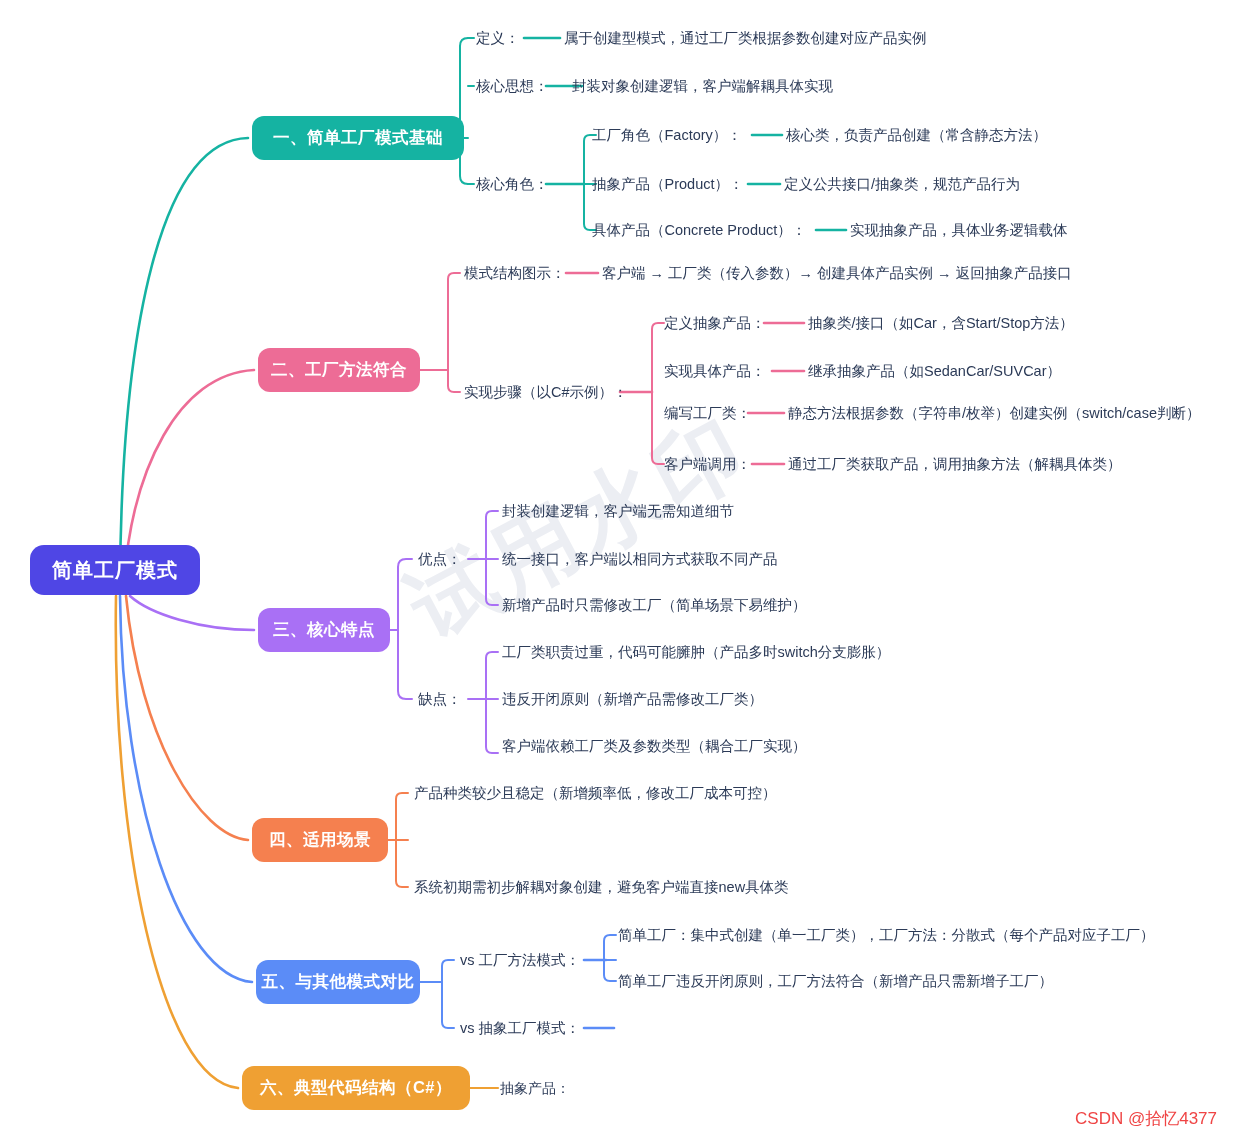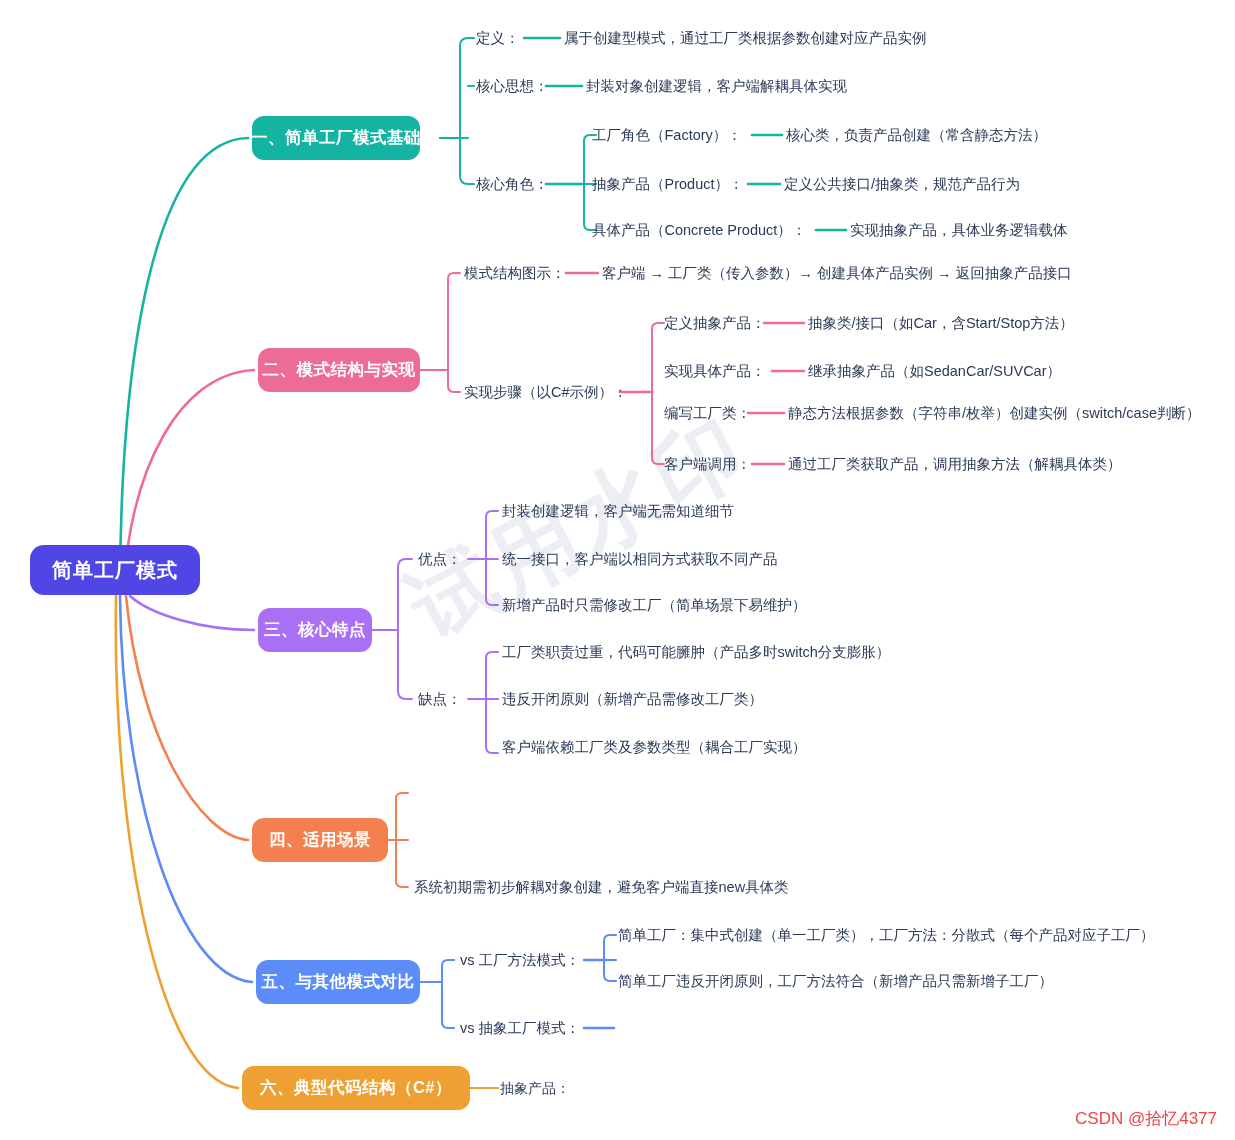--- a/index.html
+++ b/index.html
@@ -101,71 +101,72 @@
       <path d="M 420 982 L 442 982" stroke="#5b8cf7" stroke-width="2" fill="none" stroke-linecap="round" stroke-linejoin="round"></path>
       <path d="M 584 960 L 606 960" stroke="#5b8cf7" stroke-width="2.6" fill="none" stroke-linecap="round" stroke-linejoin="round"></path>
       <path d="M 616 935 L 610 935 Q 604 935 604 941 L 604 975 Q 604 981 610 981 L 616 981" stroke="#5b8cf7" stroke-width="2" fill="none" stroke-linecap="round" stroke-linejoin="round"></path>
       <path d="M 606 960 L 616 960" stroke="#5b8cf7" stroke-width="2" fill="none" stroke-linecap="round" stroke-linejoin="round"></path>
       <path d="M 584 1028 L 614 1028" stroke="#5b8cf7" stroke-width="2.6" fill="none" stroke-linecap="round" stroke-linejoin="round"></path>
       <path d="M 470 1088 L 498 1088" stroke="#efa033" stroke-width="2.2" fill="none" stroke-linecap="round" stroke-linejoin="round"></path>
     </svg>
 
   <div class="node root">简单工厂模式</div>
 
-  <div class="node b1" style="left:252px;top:116px;width:168px;background:#15b3a2;">一、简单工厂模式基础</div>
+  <div class="node b1" style="left:252px;top:116px;width:212px;background:#15b3a2;">一、简单工厂模式基础</div>
 
   <div class="node lbl" style="left:476px;top:30px;">定义：</div>
   <div class="node lbl" style="left:564px;top:30px;">属于创建型模式，通过工厂类根据参数创建对应产品实例</div>
 
   <div class="node lbl" style="left:476px;top:78px;">核心思想：</div>
-  <div class="node lbl" style="left:586px;top:78px;">封装对象创建逻辑，客户端解耦具体实现</div>
+  <div class="node lbl" style="left:572px;top:78px;">封装对象创建逻辑，客户端解耦具体实现</div>
 
   <div class="node lbl" style="left:476px;top:176px;">核心角色：</div>
 
   <div class="node lbl" style="left:592px;top:127px;">工厂角色（Factory）：</div>
   <div class="node lbl" style="left:786px;top:127px;">核心类，负责产品创建（常含静态方法）</div>
 
   <div class="node lbl" style="left:592px;top:176px;">抽象产品（Product）：</div>
   <div class="node lbl" style="left:784px;top:176px;">定义公共接口/抽象类，规范产品行为</div>
 
   <div class="node lbl" style="left:592px;top:222px;">具体产品（Concrete Product）：</div>
   <div class="node lbl" style="left:850px;top:222px;">实现抽象产品，具体业务逻辑载体</div>
 
-  <div class="node b1" style="left:258px;top:348px;width:162px;background:#ed6c96;">二、模式结构与实现</div>
+  <div class="node b1" style="left:258px;top:348px;width:162px;background:#ed6c96;">二、工厂方法符合</div>
 
   <div class="node lbl" style="left:464px;top:265px;">模式结构图示：</div>
   <div class="node lbl" style="left:602px;top:265px;">客户端 → 工厂类（传入参数）→ 创建具体产品实例 → 返回抽象产品接口</div>
 
   <div class="node lbl" style="left:464px;top:384px;">实现步骤（以C#示例）：</div>
 
   <div class="node lbl" style="left:664px;top:315px;">定义抽象产品：</div>
   <div class="node lbl" style="left:808px;top:315px;">抽象类/接口（如Car，含Start/Stop方法）</div>
 
   <div class="node lbl" style="left:664px;top:363px;">实现具体产品：</div>
   <div class="node lbl" style="left:808px;top:363px;">继承抽象产品（如SedanCar/SUVCar）</div>
 
   <div class="node lbl" style="left:664px;top:405px;">编写工厂类：</div>
   <div class="node lbl" style="left:788px;top:405px;">静态方法根据参数（字符串/枚举）创建实例（switch/case判断）</div>
 
   <div class="node lbl" style="left:664px;top:456px;">客户端调用：</div>
   <div class="node lbl" style="left:788px;top:456px;">通过工厂类获取产品，调用抽象方法（解耦具体类）</div>
 
-  <div class="node b1" style="left:258px;top:608px;width:114px;background:#a970f5;">三、核心特点</div>
+  <div class="node b1" style="left:258px;top:608px;width:132px;background:#a970f5;">三、核心特点</div>
 
   <div class="node lbl" style="left:418px;top:551px;">优点：</div>
   <div class="node lbl" style="left:502px;top:503px;">封装创建逻辑，客户端无需知道细节</div>
   <div class="node lbl" style="left:502px;top:551px;">统一接口，客户端以相同方式获取不同产品</div>
   <div class="node lbl" style="left:502px;top:597px;">新增产品时只需修改工厂（简单场景下易维护）</div>
 
   <div class="node lbl" style="left:418px;top:691px;">缺点：</div>
   <div class="node lbl" style="left:502px;top:644px;">工厂类职责过重，代码可能臃肿（产品多时switch分支膨胀）</div>
   <div class="node lbl" style="left:502px;top:691px;">违反开闭原则（新增产品需修改工厂类）</div>
-  <div class="node lbl" style="left:502px;top:739px;">客户端依赖工厂类及参数类型（耦合工厂实现）</div>
+  <div class="node lbl" style="left:502px;top:739px;font-family:Liberation Mono, monospace;">客户端依赖工厂类及参数类型（耦合工厂实现）</div>
 
   <div class="node b1" style="left:252px;top:818px;width:136px;background:#f5804f;">四、适用场景</div>
+  <div class="node lbl" style="left:414px;top:785px;">产品种类较少且稳定（新增频率低，修改工厂成本可控）</div>
   <div class="node lbl" style="left:414px;top:879px;">系统初期需初步解耦对象创建，避免客户端直接new具体类</div>
 
   <div class="node b1" style="left:256px;top:960px;width:164px;background:#5b8cf7;text-align:right;">五、与其他模式对比</div>
 
   <div class="node lbl" style="left:460px;top:952px;">vs 工厂方法模式：</div>
   <div class="node lbl" style="left:618px;top:927px;">简单工厂：集中式创建（单一工厂类），工厂方法：分散式（每个产品对应子工厂）</div>
   <div class="node lbl" style="left:618px;top:973px;">简单工厂违反开闭原则，工厂方法符合（新增产品只需新增子工厂）</div>
 
   <div class="node lbl" style="left:460px;top:1020px;">vs 抽象工厂模式：</div>
 

